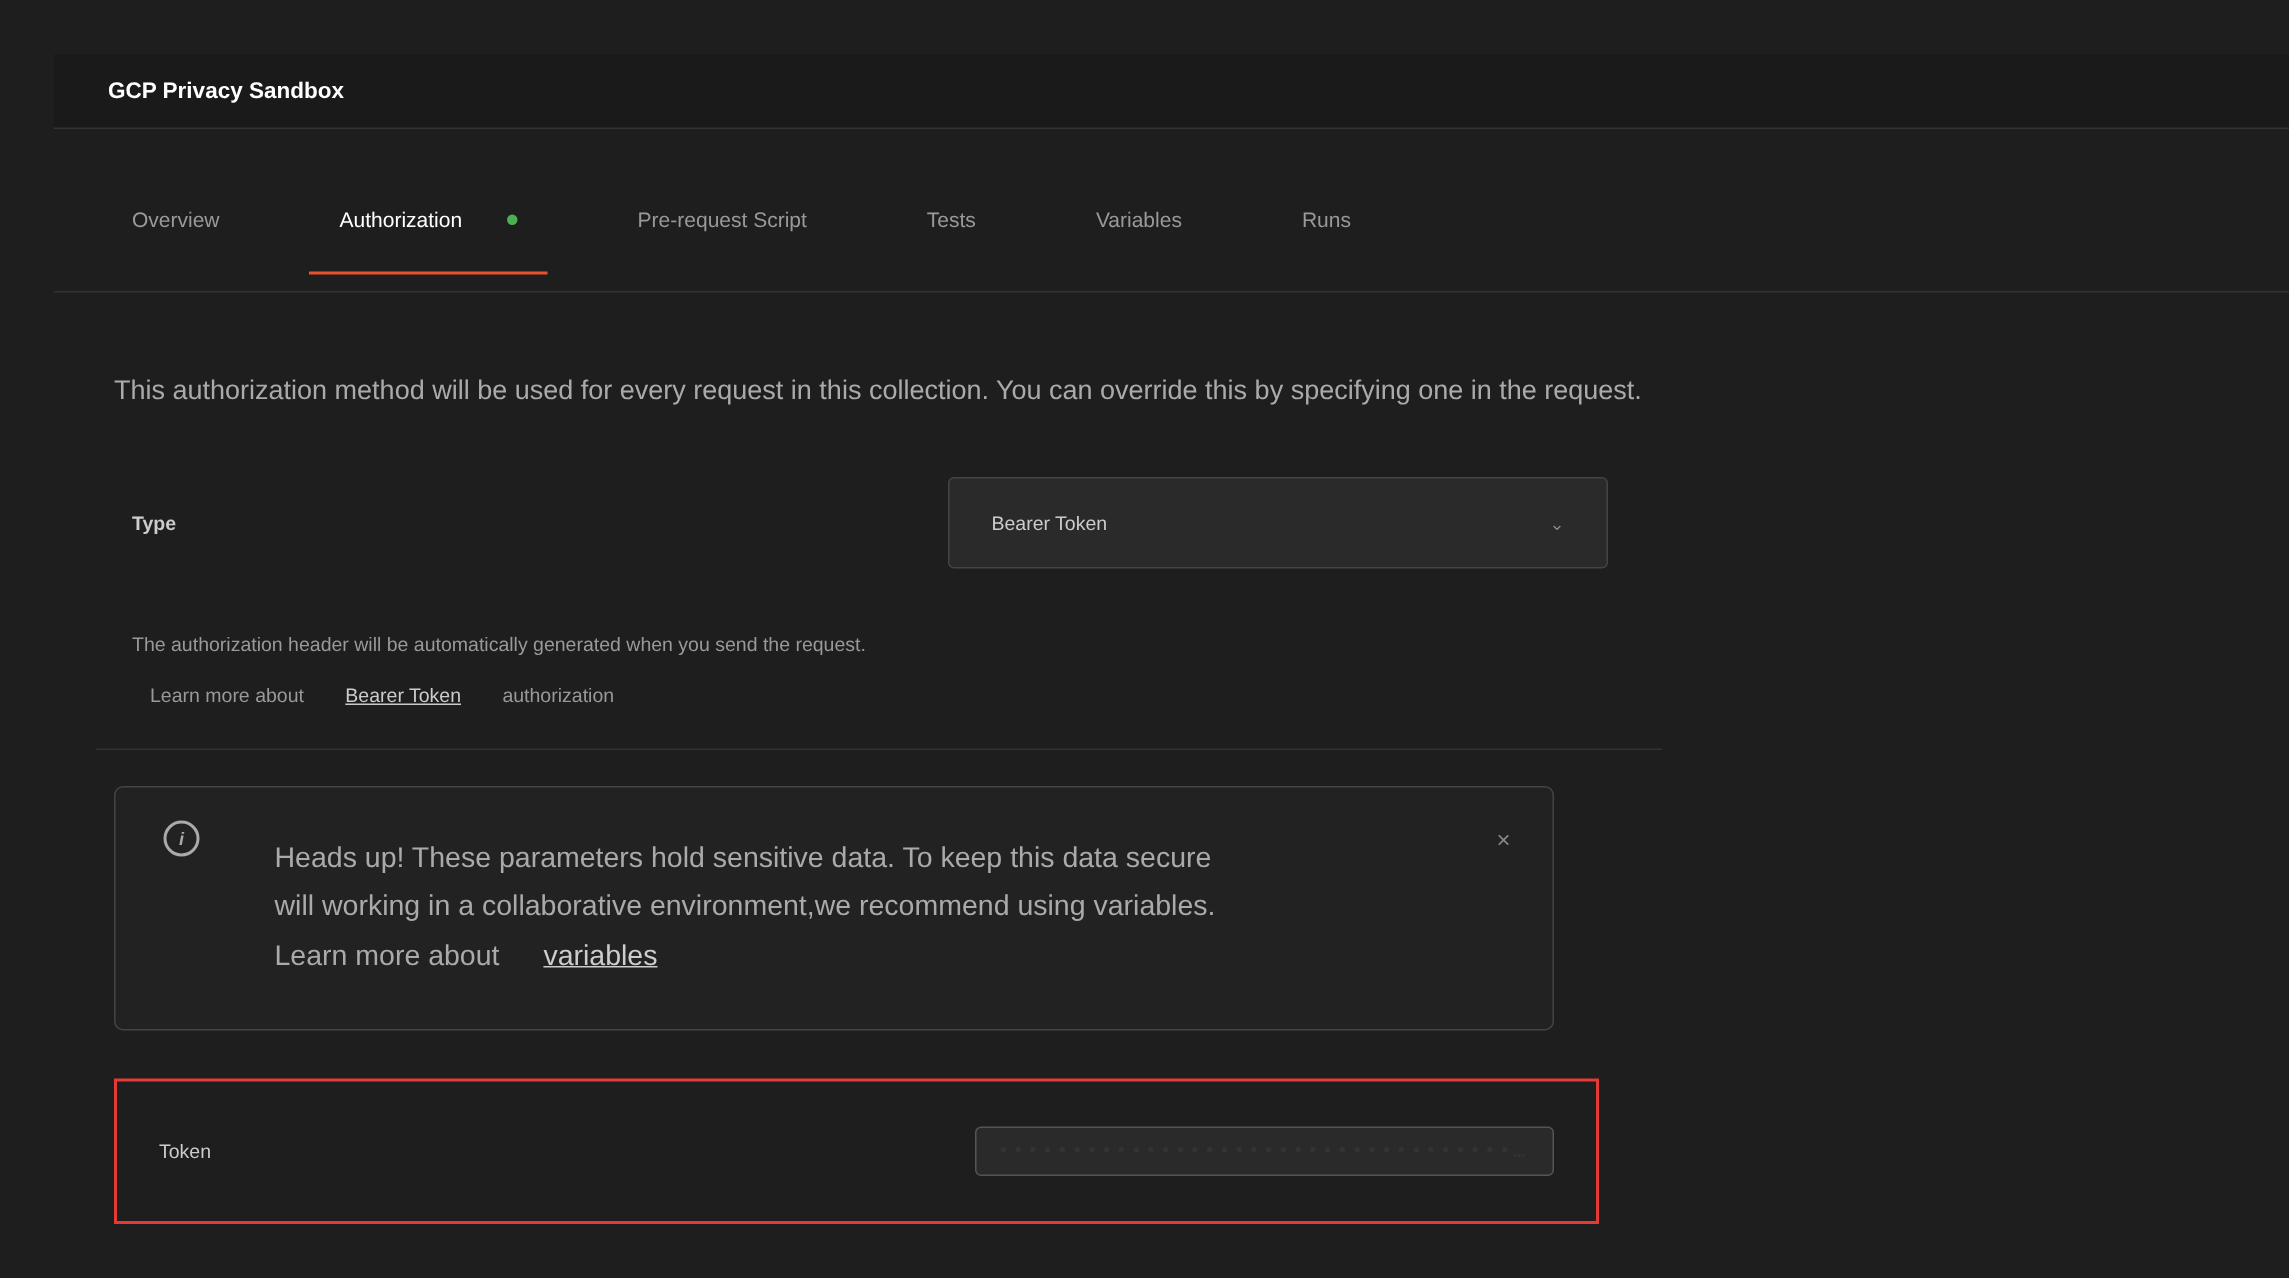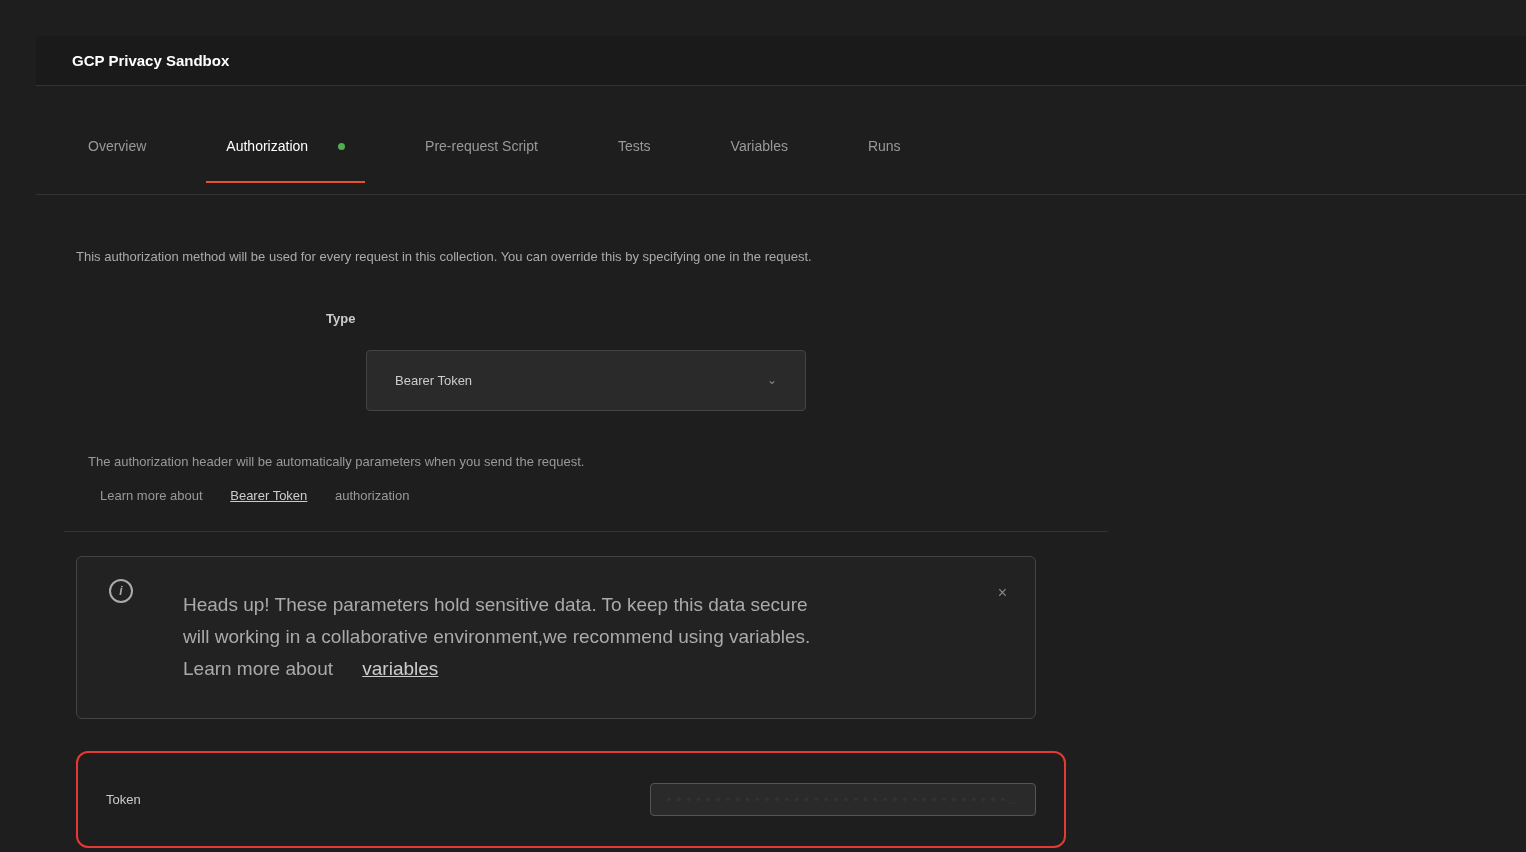--- a/index.html
+++ b/index.html
@@ -77,31 +77,30 @@
       display: inline-block;
     }
 
     .main-content {
       padding: 28px 28px;
       max-width: 1100px;
     }
 
     .description-text {
       color: #aaaaaa;
-      font-size: 13px;
+      font-size: 18px;
       margin-bottom: 32px;
       line-height: 1.5;
     }
 
     .type-row {
       display: flex;
       align-items: center;
       margin-bottom: 28px;
       gap: 0;
-      flex-direction: column;
     }
 
     .type-label {
       color: #cccccc;
       font-weight: 600;
       font-size: 13px;
       width: 520px;
       flex-shrink: 0;
     }
 
@@ -192,21 +191,21 @@
       color: #888;
       font-size: 16px;
       cursor: pointer;
       line-height: 1;
     }
 
     .token-row {
       display: flex;
       align-items: center;
       border: 2px solid #e53935;
-      border-radius: 12px;
+      border-radius: 0;
       background-color: #1e1e1e;
       max-width: 990px;
       padding: 18px 16px;
     }
 
     .token-label {
       color: #cccccc;
       font-size: 13px;
       width: 520px;
       flex-shrink: 0;
@@ -261,21 +260,21 @@
 
   <div class="type-row">
     <div class="type-label">Type</div>
     <div class="type-select">
       <span>Bearer Token</span>
       <span class="chevron-icon">⌄</span>
     </div>
   </div>
 
   <div>
-    <p class="auth-info-text">The authorization header will be automatically parameters when you send the request.</p>
+    <p class="auth-info-text">The authorization header will be automatically generated when you send the request.</p>
     <p class="auth-info-text">
       <span>Learn more about </span><a>Bearer Token</a><span> authorization</span>
     </p>
   </div>
 
   <hr class="divider">
 
   <div class="alert-box">
     <div class="info-icon">
       <span>i</span>

